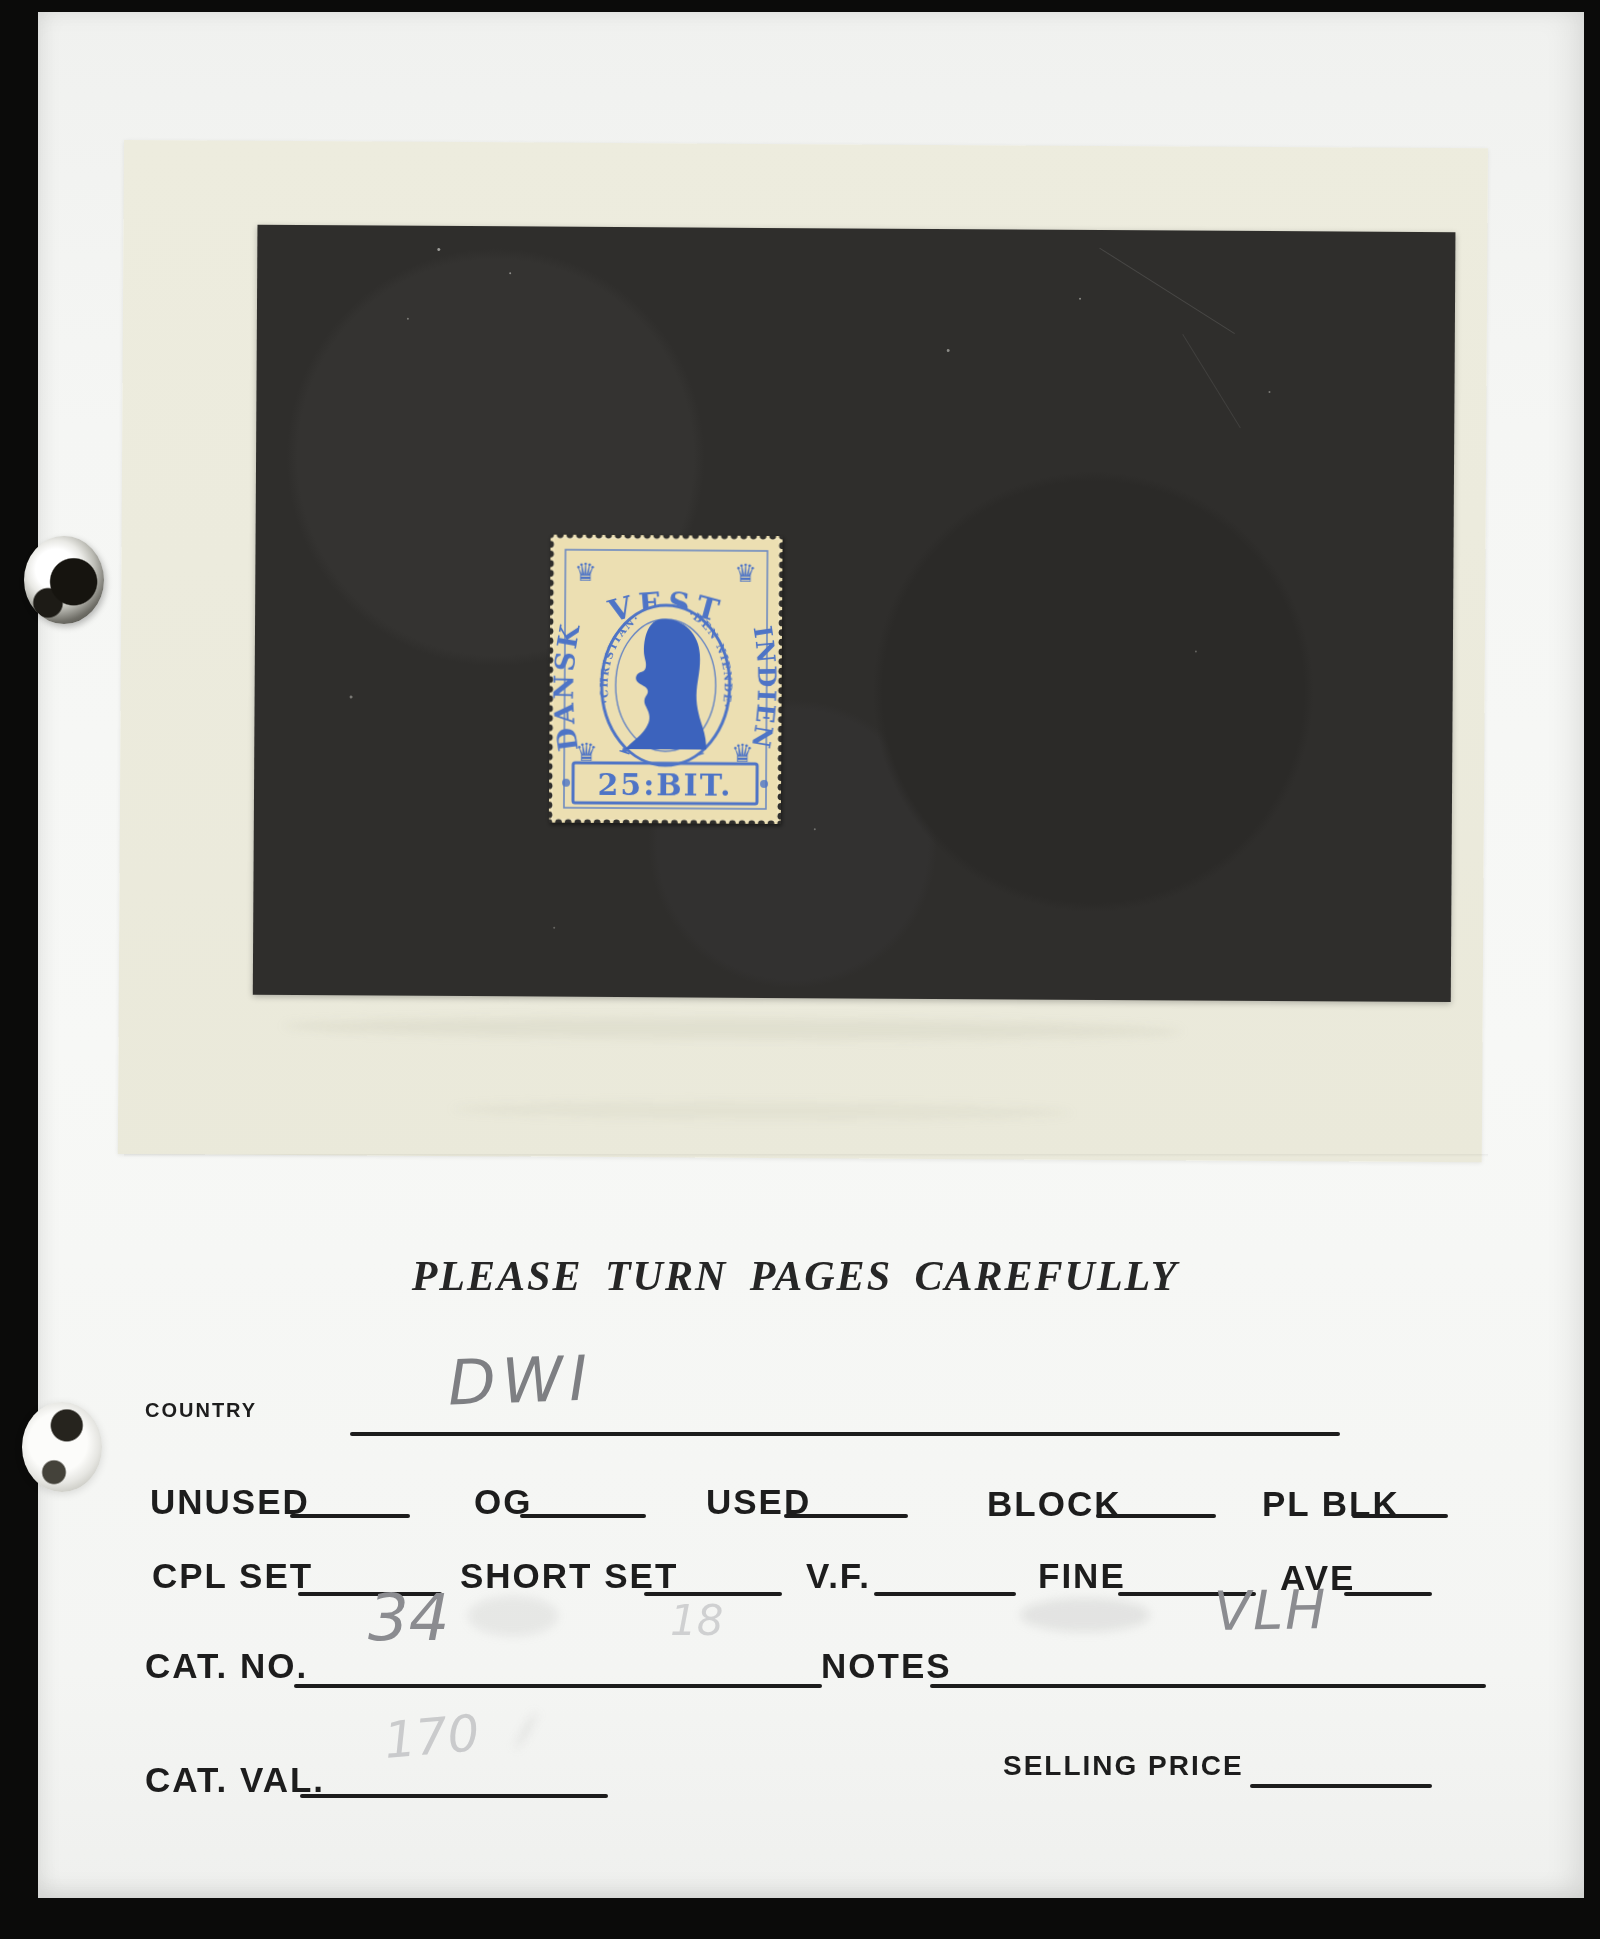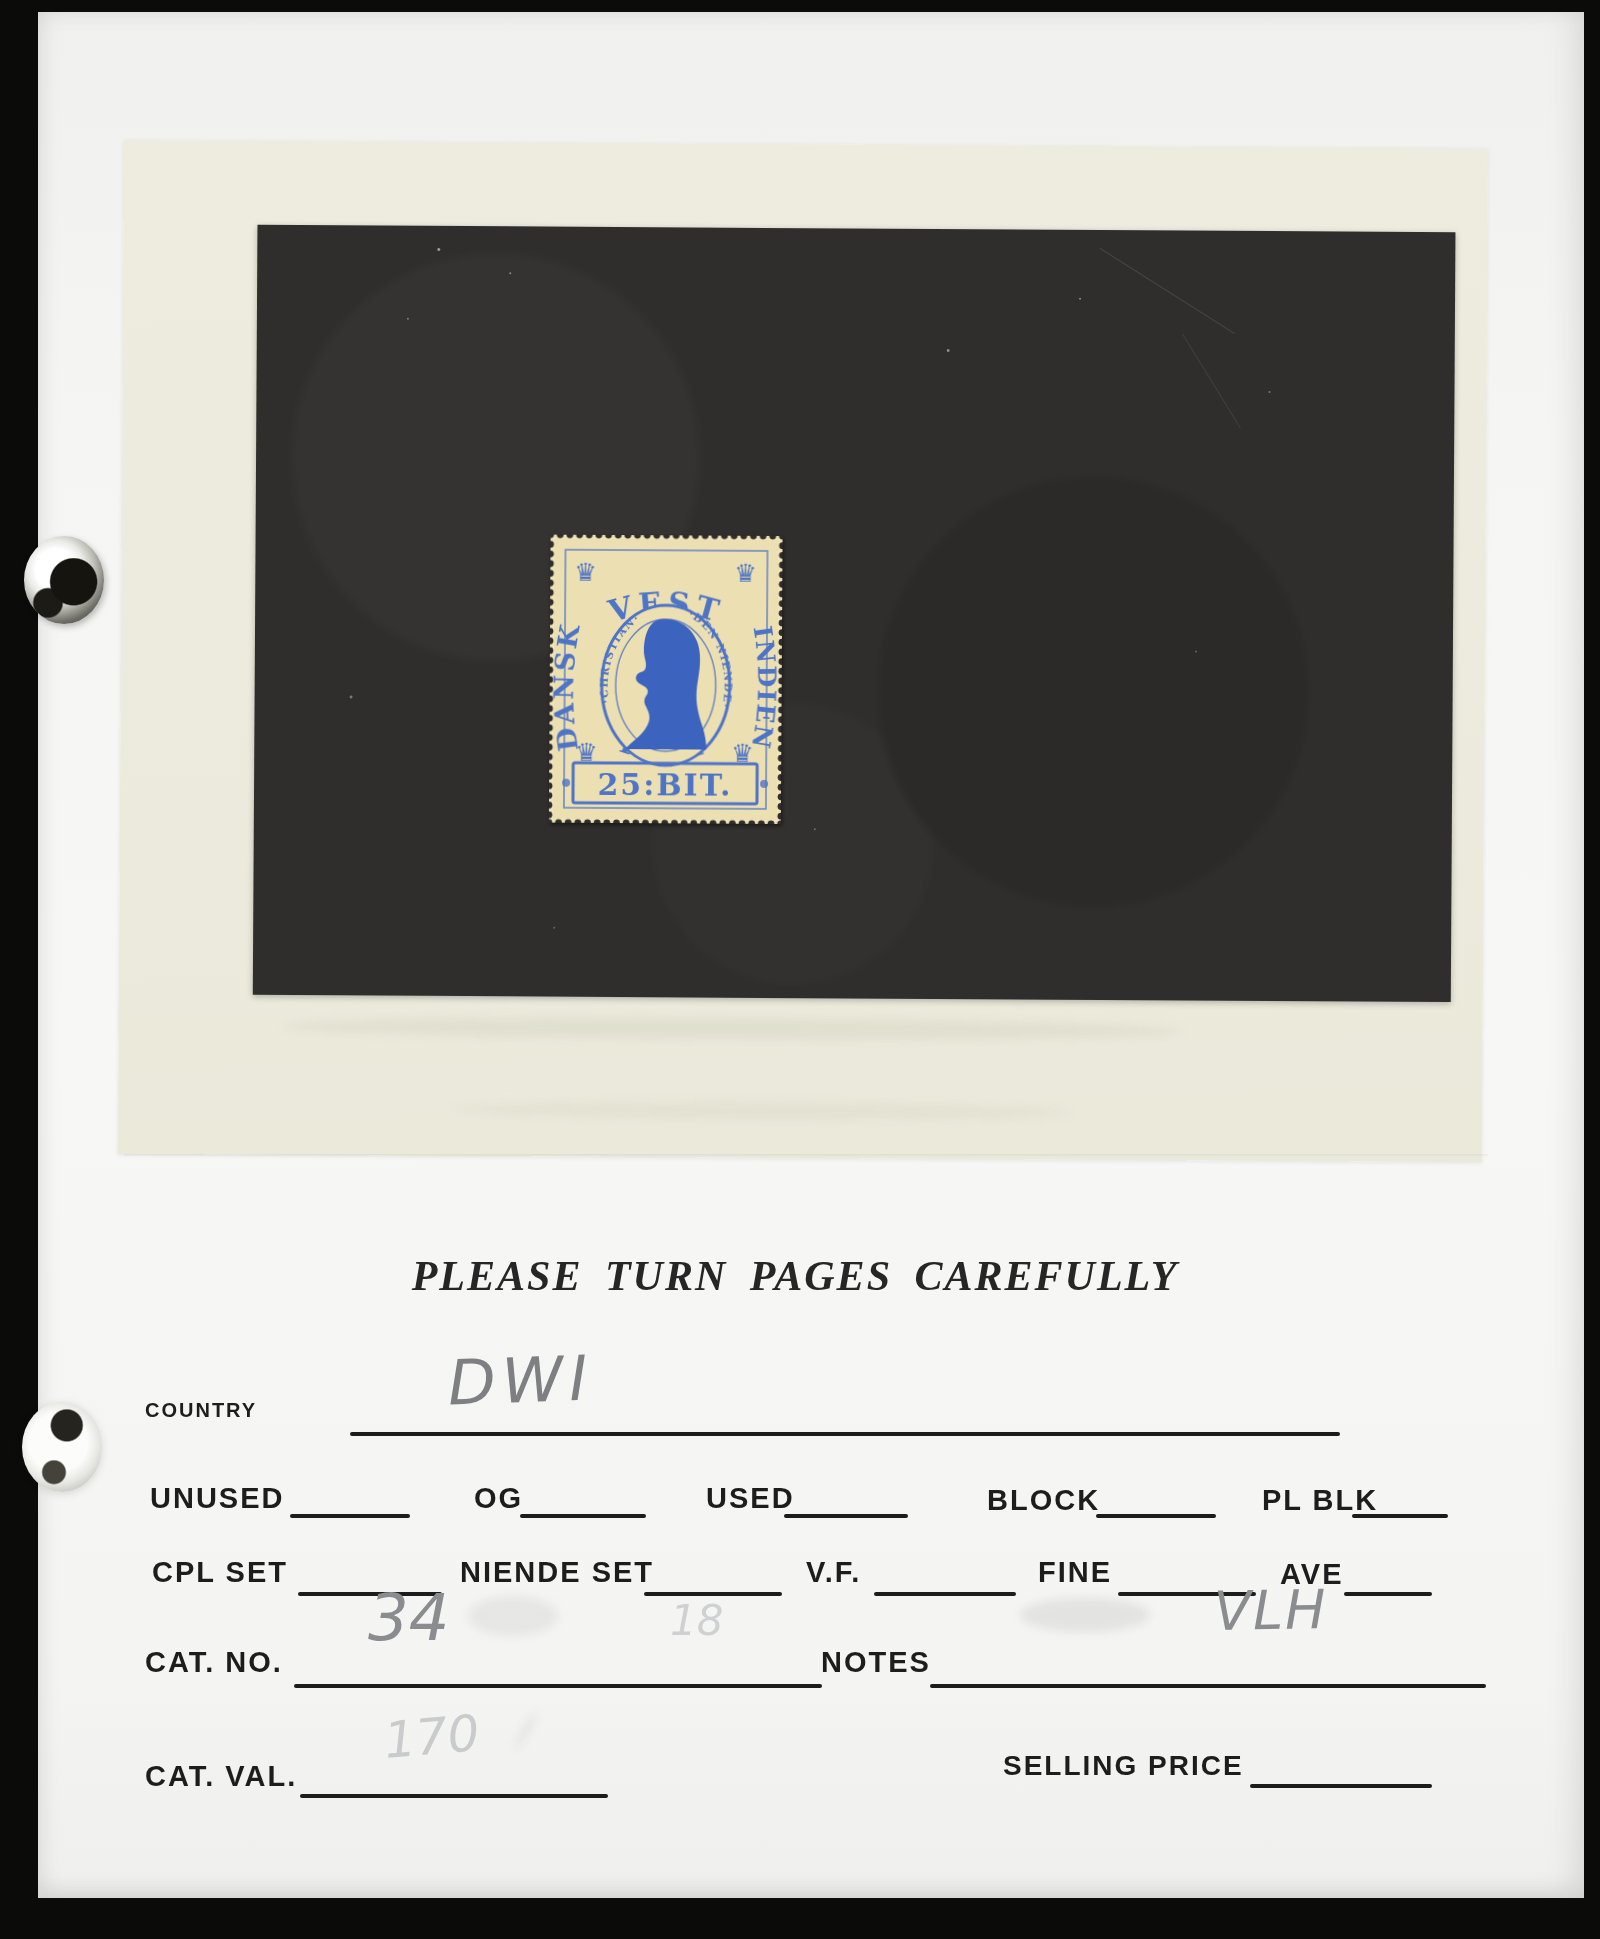--- a/index.html
+++ b/index.html
@@ -18,21 +18,21 @@
                           radial-gradient(circle at 70% 60%, #2b2a28 0 22%, transparent 23%),
                           radial-gradient(circle at 45% 80%, #323130 0 15%, transparent 16%);
          box-shadow:0 2px 6px rgba(0,0,0,.25);}
   .speck{position:absolute;border-radius:50%;background:#e8e8e2;}
   .scratch{position:absolute;height:1px;background:rgba(255,255,255,.12);}
   .stamp{position:absolute;left:295px;top:308px;width:232px;height:288px;
          filter:drop-shadow(1px 2px 2px rgba(0,0,0,.5));}
   .reminder{position:absolute;left:22px;width:1546px;top:1252px;text-align:center;
             font-family:"Liberation Serif",serif;font-style:italic;font-weight:700;
             font-size:42px;letter-spacing:2px;word-spacing:10px;color:#262626;}
-  .lbl{position:absolute;font-weight:700;font-size:29px;line-height:1;color:#1d1d1d;
+  .lbl{position:absolute;font-weight:700;font-size:35px;line-height:1;color:#1d1d1d;
        letter-spacing:2px;white-space:nowrap;}
   .fline{position:absolute;height:4px;background:#1c1c1c;border-radius:2px;}
   .hand{position:absolute;font-family:"DejaVu Sans",sans-serif;font-style:italic;
         color:#87888c;white-space:nowrap;line-height:1;}
   .smudge{position:absolute;border-radius:50%;filter:blur(5px);}
   .ring{position:absolute;border-radius:50%;}
   .ring1{left:24px;top:536px;width:80px;height:88px;
      background:radial-gradient(circle at 62% 52%, #16140f 0 34%, rgba(22,20,15,0) 36%),
                 radial-gradient(circle at 30% 76%, #1d1b16 0 16%, rgba(29,27,22,0) 18%),
                 radial-gradient(circle at 40% 38%, #ffffff 0 28%, #e9e9e5 40%, #bcbcb5 54%, #6f6e67 72%, #2c2b26 100%);
@@ -258,21 +258,21 @@
   <div class="fline" style="left:520px;top:1514px;width:126px"></div>
   <span class="lbl" style="left:706px;top:1484px">USED</span>
   <div class="fline" style="left:784px;top:1514px;width:124px"></div>
   <span class="lbl" style="left:987px;top:1486px">BLOCK</span>
   <div class="fline" style="left:1096px;top:1514px;width:120px"></div>
   <span class="lbl" style="left:1262px;top:1486px">PL BLK</span>
   <div class="fline" style="left:1352px;top:1514px;width:96px"></div>
 
   <span class="lbl" style="left:152px;top:1558px">CPL SET</span>
   <div class="fline" style="left:298px;top:1592px;width:144px"></div>
-  <span class="lbl" style="left:460px;top:1558px">NIENDE SET</span>
+  <span class="lbl" style="left:460px;top:1558px">SHORT SET</span>
   <div class="fline" style="left:644px;top:1592px;width:138px"></div>
   <span class="lbl" style="left:806px;top:1558px">V.F.</span>
   <div class="fline" style="left:874px;top:1592px;width:142px"></div>
   <span class="lbl" style="left:1038px;top:1558px">FINE</span>
   <div class="fline" style="left:1118px;top:1592px;width:138px"></div>
   <span class="lbl" style="left:1280px;top:1560px">AVE</span>
   <div class="fline" style="left:1344px;top:1592px;width:88px"></div>
 
   <span class="lbl" style="left:145px;top:1648px">CAT. NO.</span>
   <div class="fline" style="left:294px;top:1684px;width:528px"></div>

